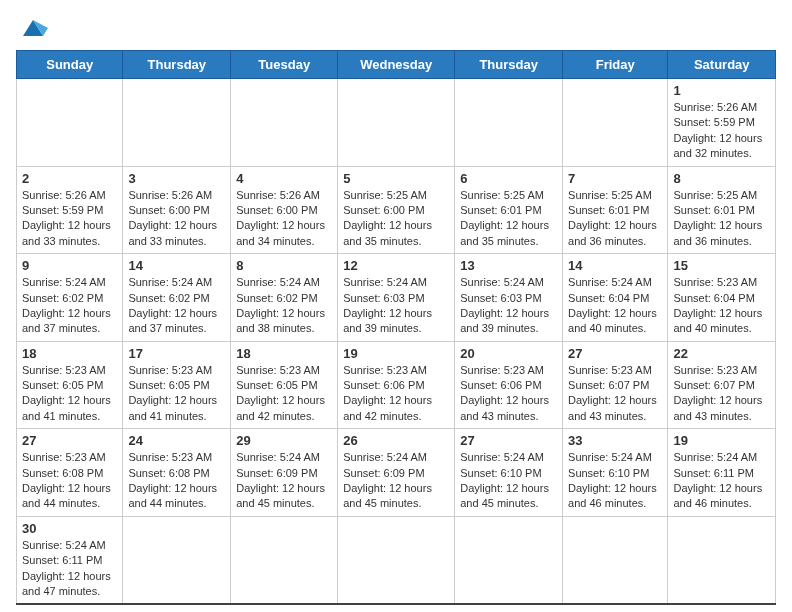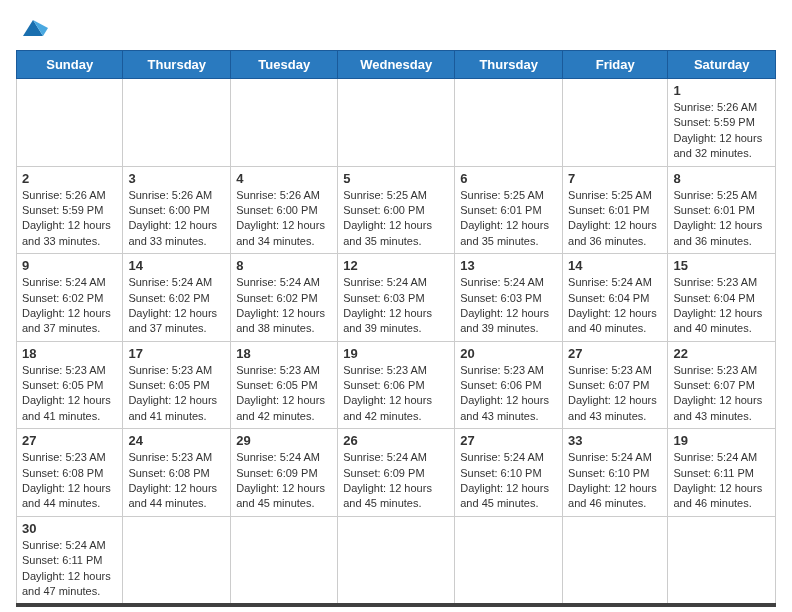--- a/index.html
+++ b/index.html
@@ -78,21 +78,21 @@
     }
     .day-info {
       color: #333;
       font-size: 11px;
       line-height: 1.4;
     }
     .empty-cell {
       background: #f9f9f9;
     }
     .last-row td {
-      border-bottom: 4px solid #404040;
+      border-bottom: 2px solid #404040;
     }
   </style>
 </head>
 <body>
 
 <div class="header">
   <div class="logo">
     <div class="logo-text">
       <span class="logo-general"></span>
       <span class="logo-blue"></span>

